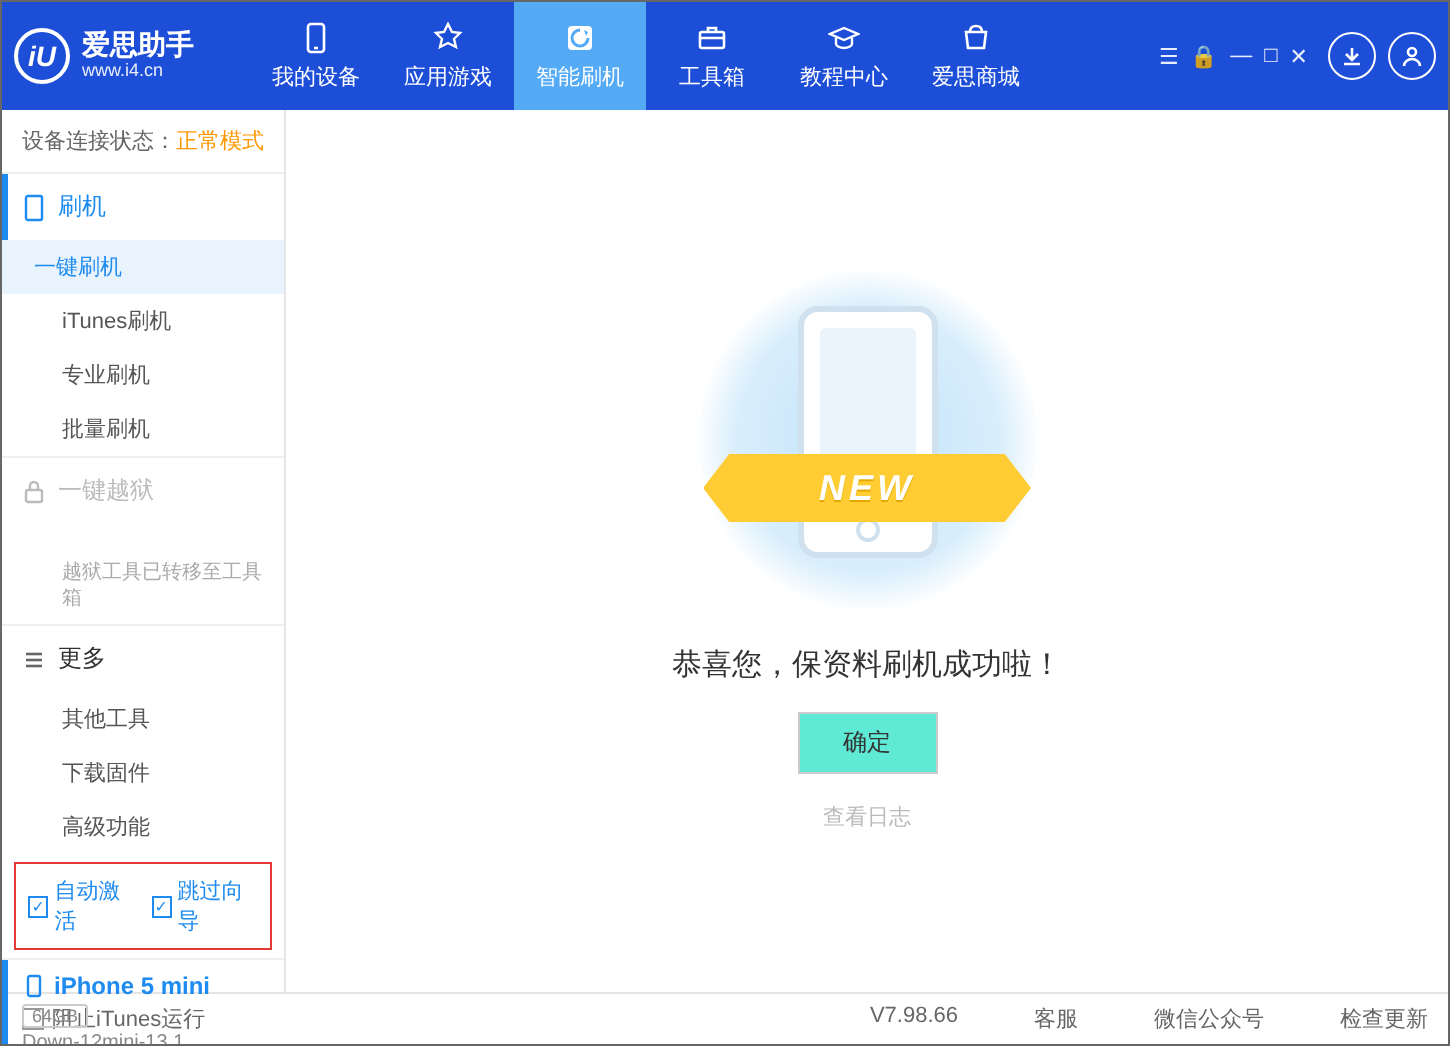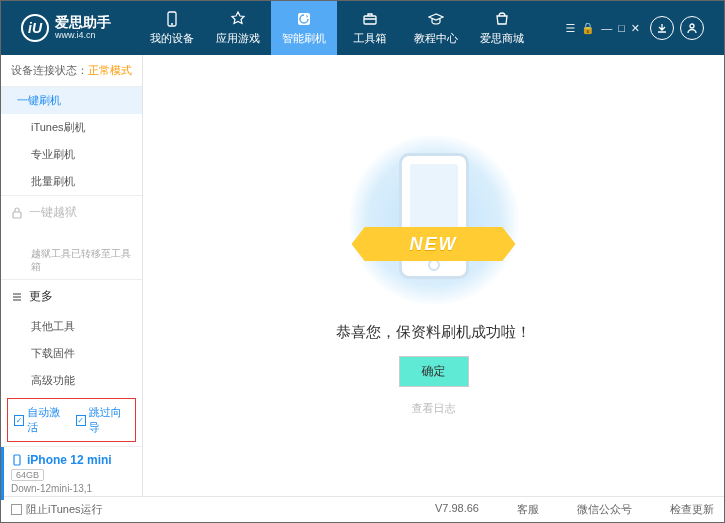--- a/index.html
+++ b/index.html
@@ -1,18 +1,18 @@
 <!DOCTYPE html>
 <html><head>
 <meta charset="utf-8">
 <style>
 * { margin: 0; padding: 0; box-sizing: border-box; font-family: "Microsoft YaHei", Arial, sans-serif; }
 body { background: #fff; }
 .window { width: 725px; height: 523px; border: 1px solid #666; display: flex; flex-direction: column; overflow: hidden; }
-.titlebar { height: 54px; background: #0c4a6e; display: flex; align-items: center; color: #fff; padding: 0 20px; }
+.titlebar { height: 54px; background: #1d4ed8; display: flex; align-items: center; color: #fff; padding: 0 6px; }
 .logo-box { display: flex; align-items: center; gap: 6px; width: 118px; }
 .logo-circle { width: 28px; height: 28px; border: 2px solid #fff; border-radius: 50%; display: flex; align-items: center; justify-content: center; font-weight: bold; font-size: 14px; font-style: italic; }
 .logo-text { display: flex; flex-direction: column; line-height: 1.1; }
 .logo-name { font-size: 14px; font-weight: bold; }
 .logo-url { font-size: 9px; opacity: .9; }
 .nav-tabs { display: flex; height: 100%; flex: 1; }
 .nav-tab { width: 66px; display: flex; flex-direction: column; align-items: center; justify-content: center; gap: 3px; font-size: 11px; cursor: pointer; }
 .nav-tab.active { background: #55aaf5; }
 .nav-icon { width: 18px; height: 18px; display: flex; align-items: center; justify-content: center; }
 .title-right { display: flex; align-items: center; gap: 6px; }
@@ -142,20 +142,31 @@
         </div>
     </div>
   </div>
 
   <div class="body-area">
     <div class="sidebar">
       <div class="status-row">
         <span>设备连接状态：</span><span class="status-val">正常模式</span>
       </div>
       <div class="side-section">
+        <div class="side-head-wrap">
+            <div class="active-bar"></div>
+          <div class="side-head active">
+            <span class="side-icon">
+                <svg width="10" height="14" viewBox="0 0 10 14" fill="none" stroke="#1e8bf0" stroke-width="1.2">
+                  <rect x="1" y="1" width="8" height="12" rx="1"></rect>
+                </svg>
+              </span>
+            <span>刷机</span>
+          </div>
+        </div>
         <div class="side-item selected">一键刷机</div>
         <div class="side-item">iTunes刷机</div>
         <div class="side-item">专业刷机</div>
         <div class="side-item">批量刷机</div>
       </div>
       <div class="side-section">
         <div class="side-head" style="color:#bbb">
           <span class="side-icon">
               <svg width="10" height="12" viewBox="0 0 10 12" fill="none" stroke="#bbb" stroke-width="1.2">
                 <rect x="1" y="5" width="8" height="6" rx="1"></rect>
@@ -193,21 +204,21 @@
           </label>
       </div>
       <div class="side-section device-block">
         <div class="device-bar"></div>
         <div class="device-name">
           <span class="side-icon">
               <svg width="8" height="12" viewBox="0 0 8 12" fill="none" stroke="#1e8bf0" stroke-width="1.2">
                 <rect x="1" y="1" width="6" height="10" rx="1"></rect>
               </svg>
             </span>
-          <span>iPhone 12 mini</span>
+          <span>iPhone 5 mini</span>
         </div>
         <span class="device-cap">64GB</span>
         <div class="device-sub">Down-12mini-13,1</div>
       </div>
     </div>
 
     <div class="main">
       <div class="illus">
         <div class="burst"></div>
         <div class="phone"></div>

